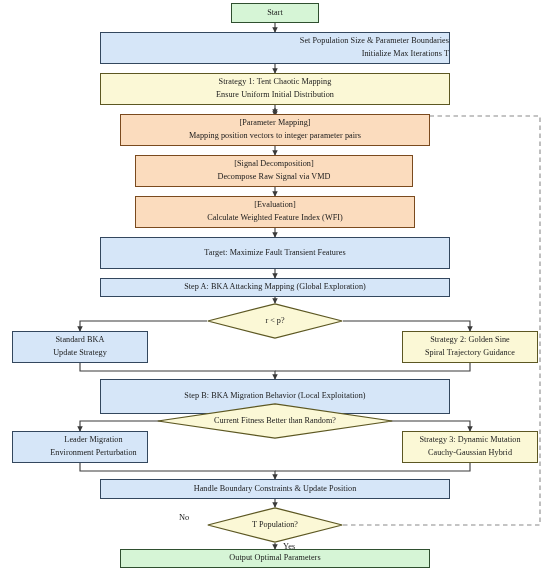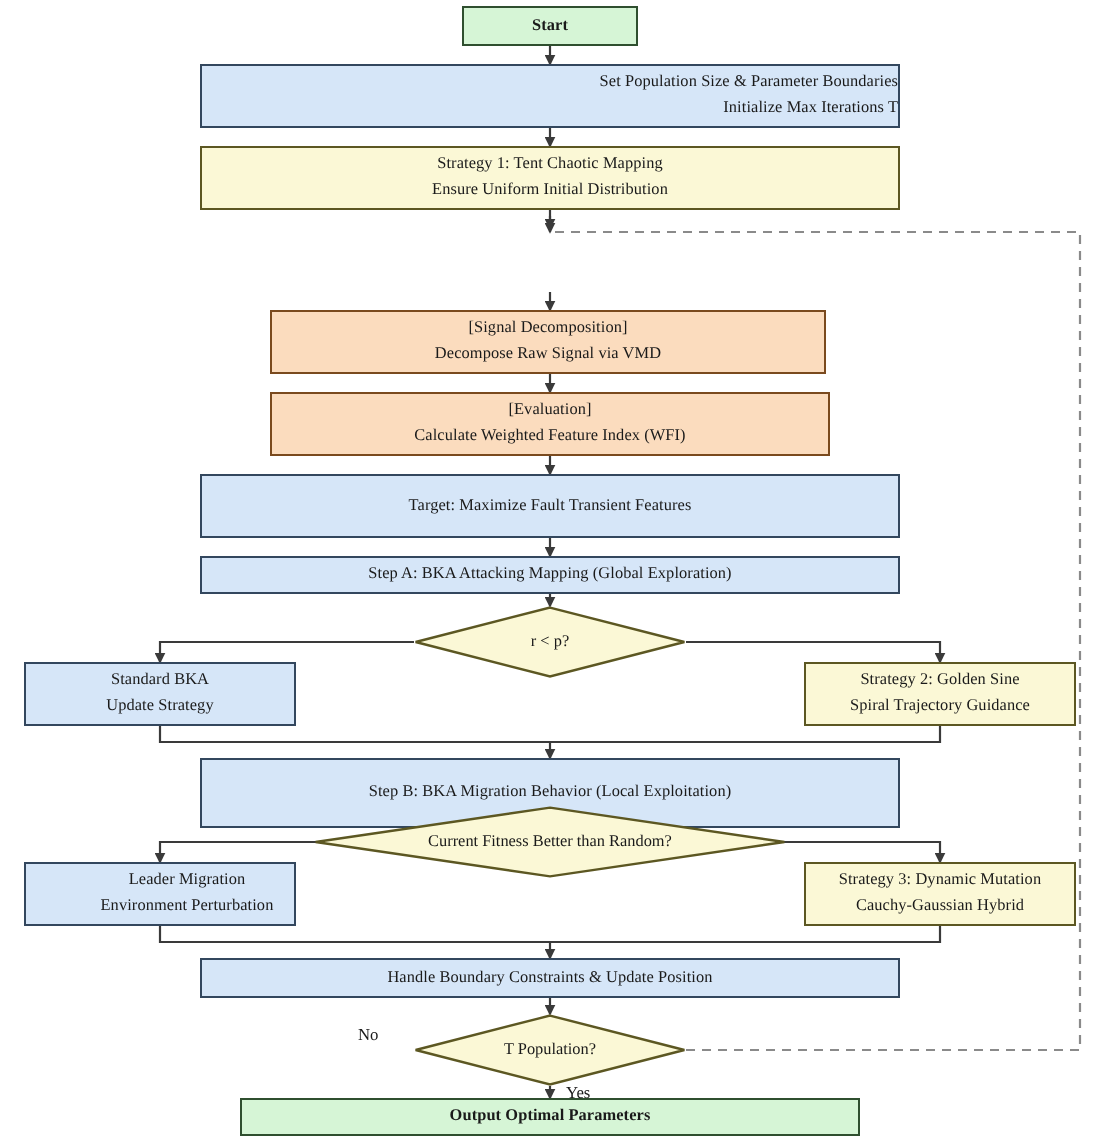--- a/index.html
+++ b/index.html
@@ -38,21 +38,21 @@
     color: #1a1a1a;
     font-size: 8.2px;
     line-height: 1.55;
     letter-spacing: 0.05px;
     z-index: 2;
   }
   .node .ln {
     display: block;
     white-space: nowrap;
   }
-  .n-green  { background: #d6f5d6; border-color: #2f4f2f; font-weight: bold; }
+  .n-green  { background: #d6f5d6; border-color: #2f4f2f; }
   .n-blue   { background: #d6e6f8; border-color: #33475e; }
   .n-yellow { background: #fbf8d6; border-color: #5c5722; }
   .n-orange { background: #fbdcbe; border-color: #7a4a1e; }
 
   .diamond {
     position: absolute;
     z-index: 2;
     display: flex;
     align-items: center;
     justify-content: center;
@@ -146,20 +146,24 @@
   <div class="node n-blue" style="left:100px; top:32px; width:350px; height:32px;align-items:flex-end;">
     <span class="ln">Set Population Size &amp; Parameter Boundaries</span>
     <span class="ln">Initialize Max Iterations T</span>
   </div>
 
   <div class="node n-yellow" style="left:100px; top:73px; width:350px; height:32px;">
     <span class="ln">Strategy 1: Tent Chaotic Mapping</span>
     <span class="ln">Ensure Uniform Initial Distribution</span>
   </div>
 
+  <div class="node n-orange" style="left:120px; top:114px; width:310px; height:32px;">
+    <span class="ln">[Parameter Mapping]</span>
+    <span class="ln">Mapping position vectors to integer parameter pairs</span>
+  </div>
 
   <div class="node n-orange" style="left:135px; top:155px; width:278px; height:32px;">
     <span class="ln">[Signal Decomposition]</span>
     <span class="ln">Decompose Raw Signal via VMD</span>
   </div>
 
   <div class="node n-orange" style="left:135px; top:196px; width:280px; height:32px;">
     <span class="ln">[Evaluation]</span>
     <span class="ln">Calculate Weighted Feature Index (WFI)</span>
   </div>

